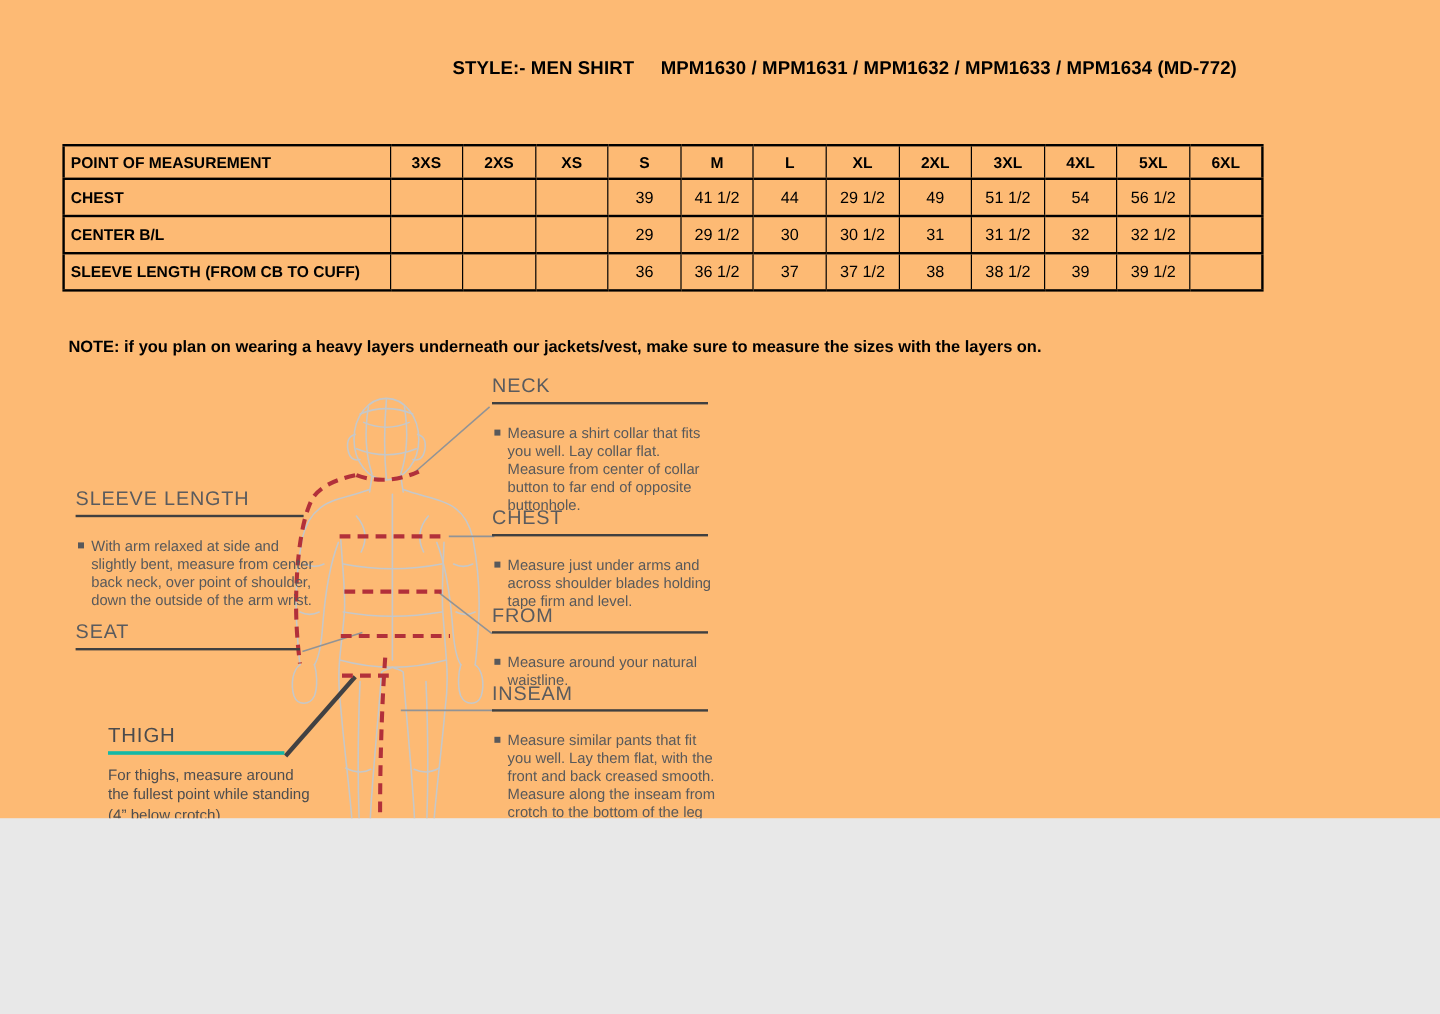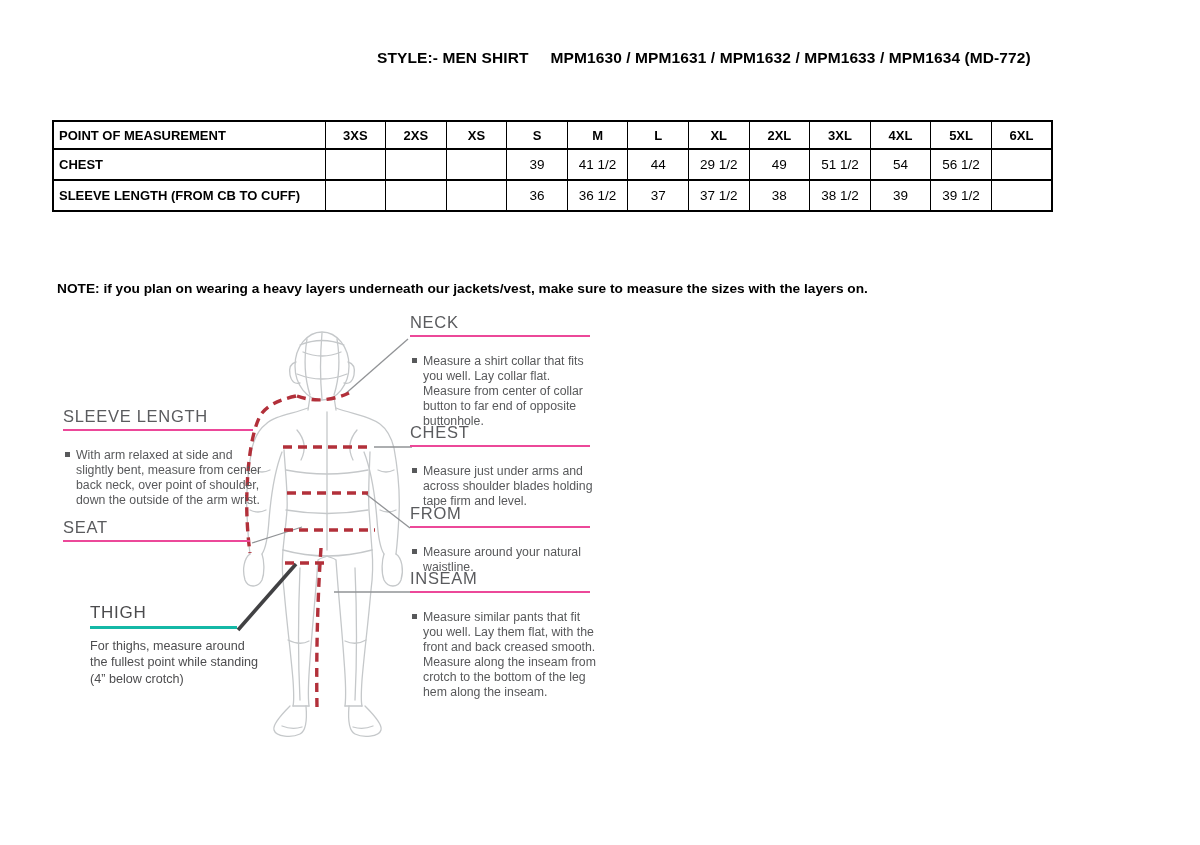--- a/index.html
+++ b/index.html
@@ -1,18 +1,18 @@
 <!DOCTYPE html>
 <html><head>
 <meta charset="utf-8">
 <style>
   html,body { margin:0; padding:0; background:#e8e8e8; }
   .page {
-    position:relative; width:1200px; height:845px; margin:0 auto;
-    background:#ffffff; overflow:hidden;
+    position:relative; width:1200px; height:682px; margin:0 auto;
+    background:#fdba74; overflow:hidden;
     font-family:"Liberation Sans", sans-serif; color:#000;
   }
 
   
   .doc-title {
     position:absolute; left:377px; top:49px;
     font-size:15.5px; font-weight:bold; letter-spacing:0.1px;
     white-space:nowrap;
   }
   .doc-title .codes { margin-left:22px; }
@@ -36,21 +36,21 @@
   
   .note-line {
     position:absolute; left:57px; top:281px;
     font-size:13.7px; font-weight:bold;
   }
 
   
   .m-block { position:absolute; color:#58595b; }
   .m-heading {
     font-size:16.5px; letter-spacing:0.7px; color:#5a5b5e;
-    padding-bottom:3px; border-bottom:2px solid #ec4899;
+    padding-bottom:3px; border-bottom:2px solid #404040;
   }
   .m-text {
     margin-top:17px; font-size:12.3px; line-height:1.22;
     position:relative; padding-left:13px;
   }
   .m-text .bullet {
     position:absolute; left:2px; top:4px; width:5px; height:5px;
     background:#58595b;
   }
   .m-block.neck   { left:410px; top:313px; } .m-block.neck .m-heading{width:180px;} .m-block.neck .m-text{width:172px;}
@@ -118,20 +118,35 @@
         <td>41 1/2</td>
         <td>44</td>
         <td>29 1/2</td>
         <td>49</td>
         <td>51 1/2</td>
         <td>54</td>
         <td>56 1/2</td>
         <td></td>
       </tr>
       <tr>
+        <td class="left-cell">CENTER B/L</td>
+        <td></td>
+        <td></td>
+        <td></td>
+        <td>29</td>
+        <td>29 1/2</td>
+        <td>30</td>
+        <td>30 1/2</td>
+        <td>31</td>
+        <td>31 1/2</td>
+        <td>32</td>
+        <td>32 1/2</td>
+        <td></td>
+      </tr>
+      <tr>
         <td class="left-cell">SLEEVE LENGTH (FROM CB TO CUFF)</td>
         <td></td>
         <td></td>
         <td></td>
         <td>36</td>
         <td>36 1/2</td>
         <td>37</td>
         <td>37 1/2</td>
         <td>38</td>
         <td>38 1/2</td>

